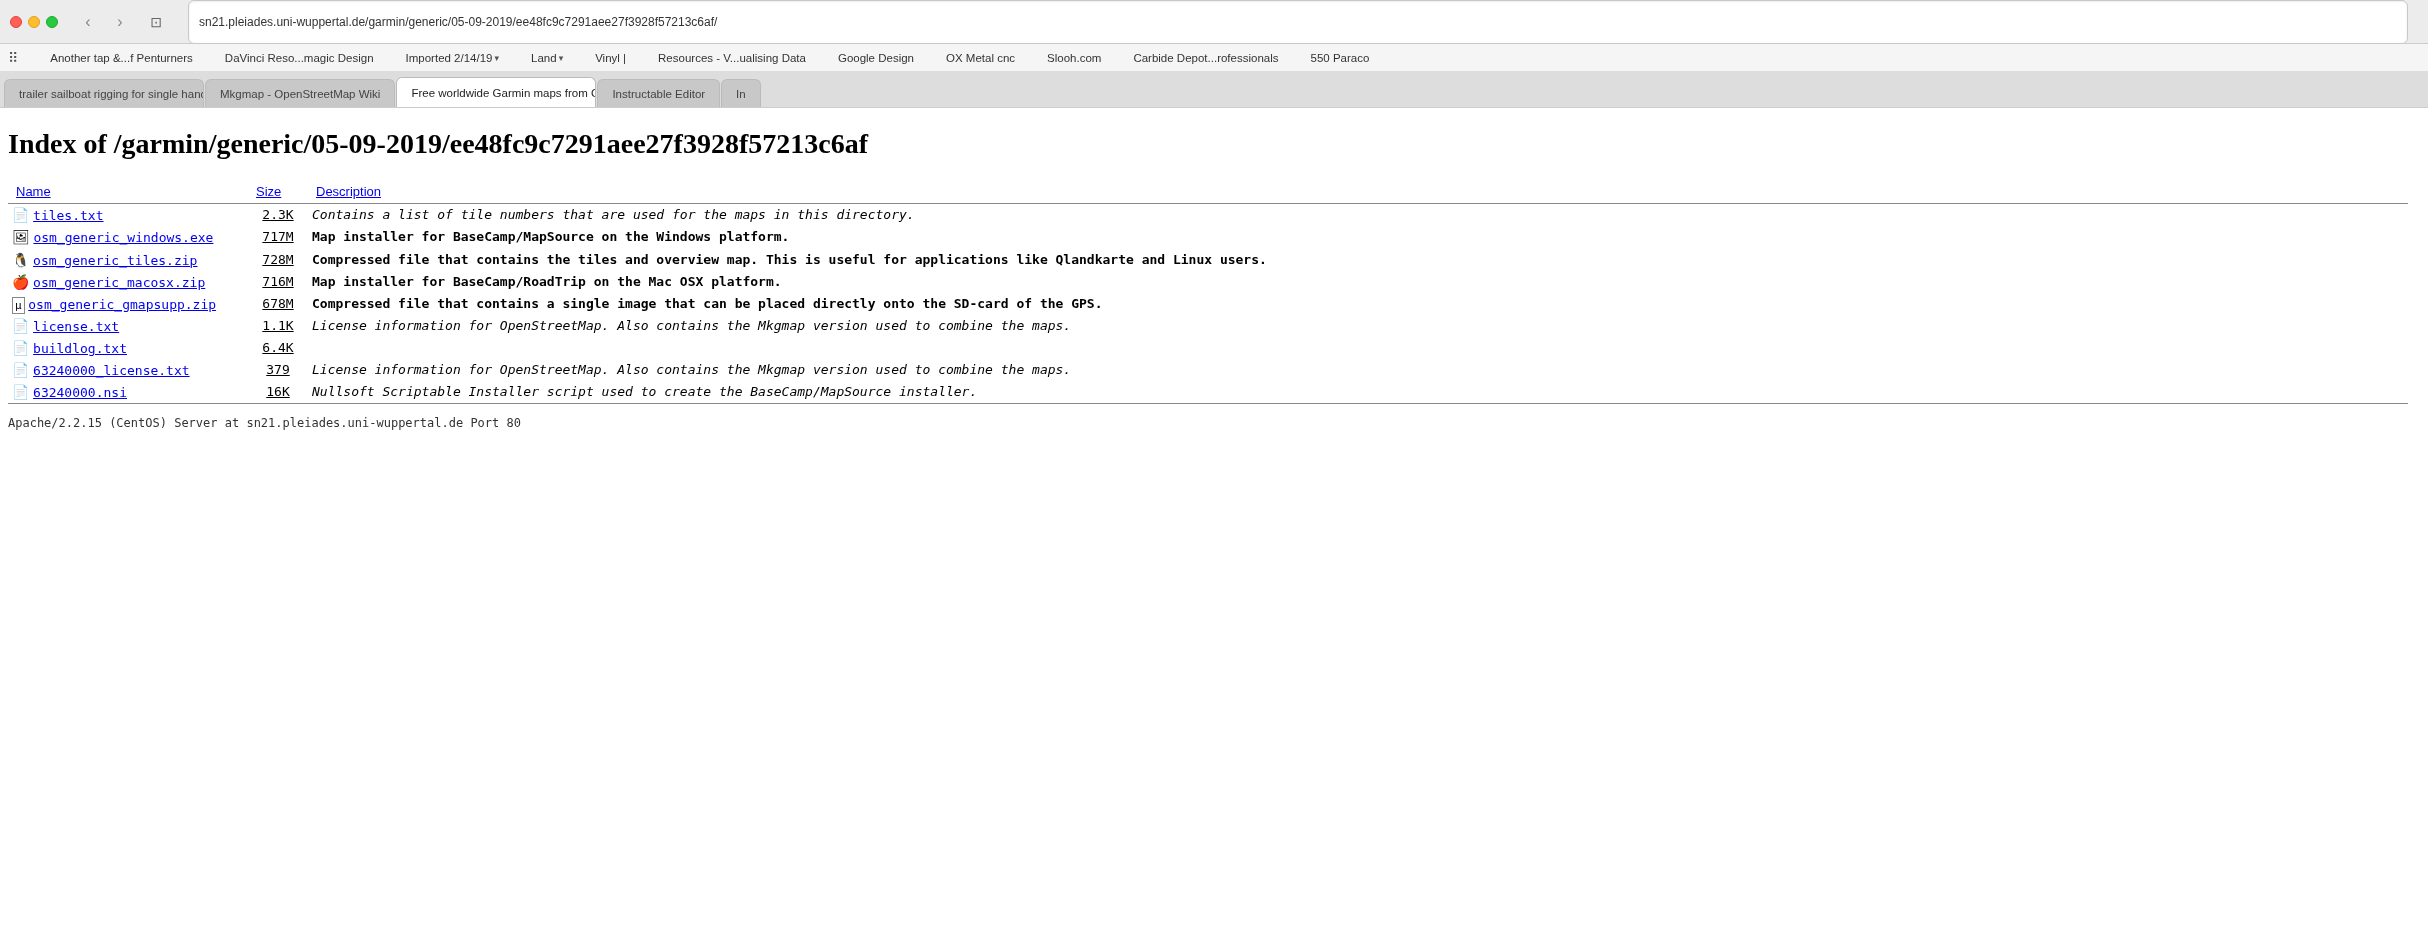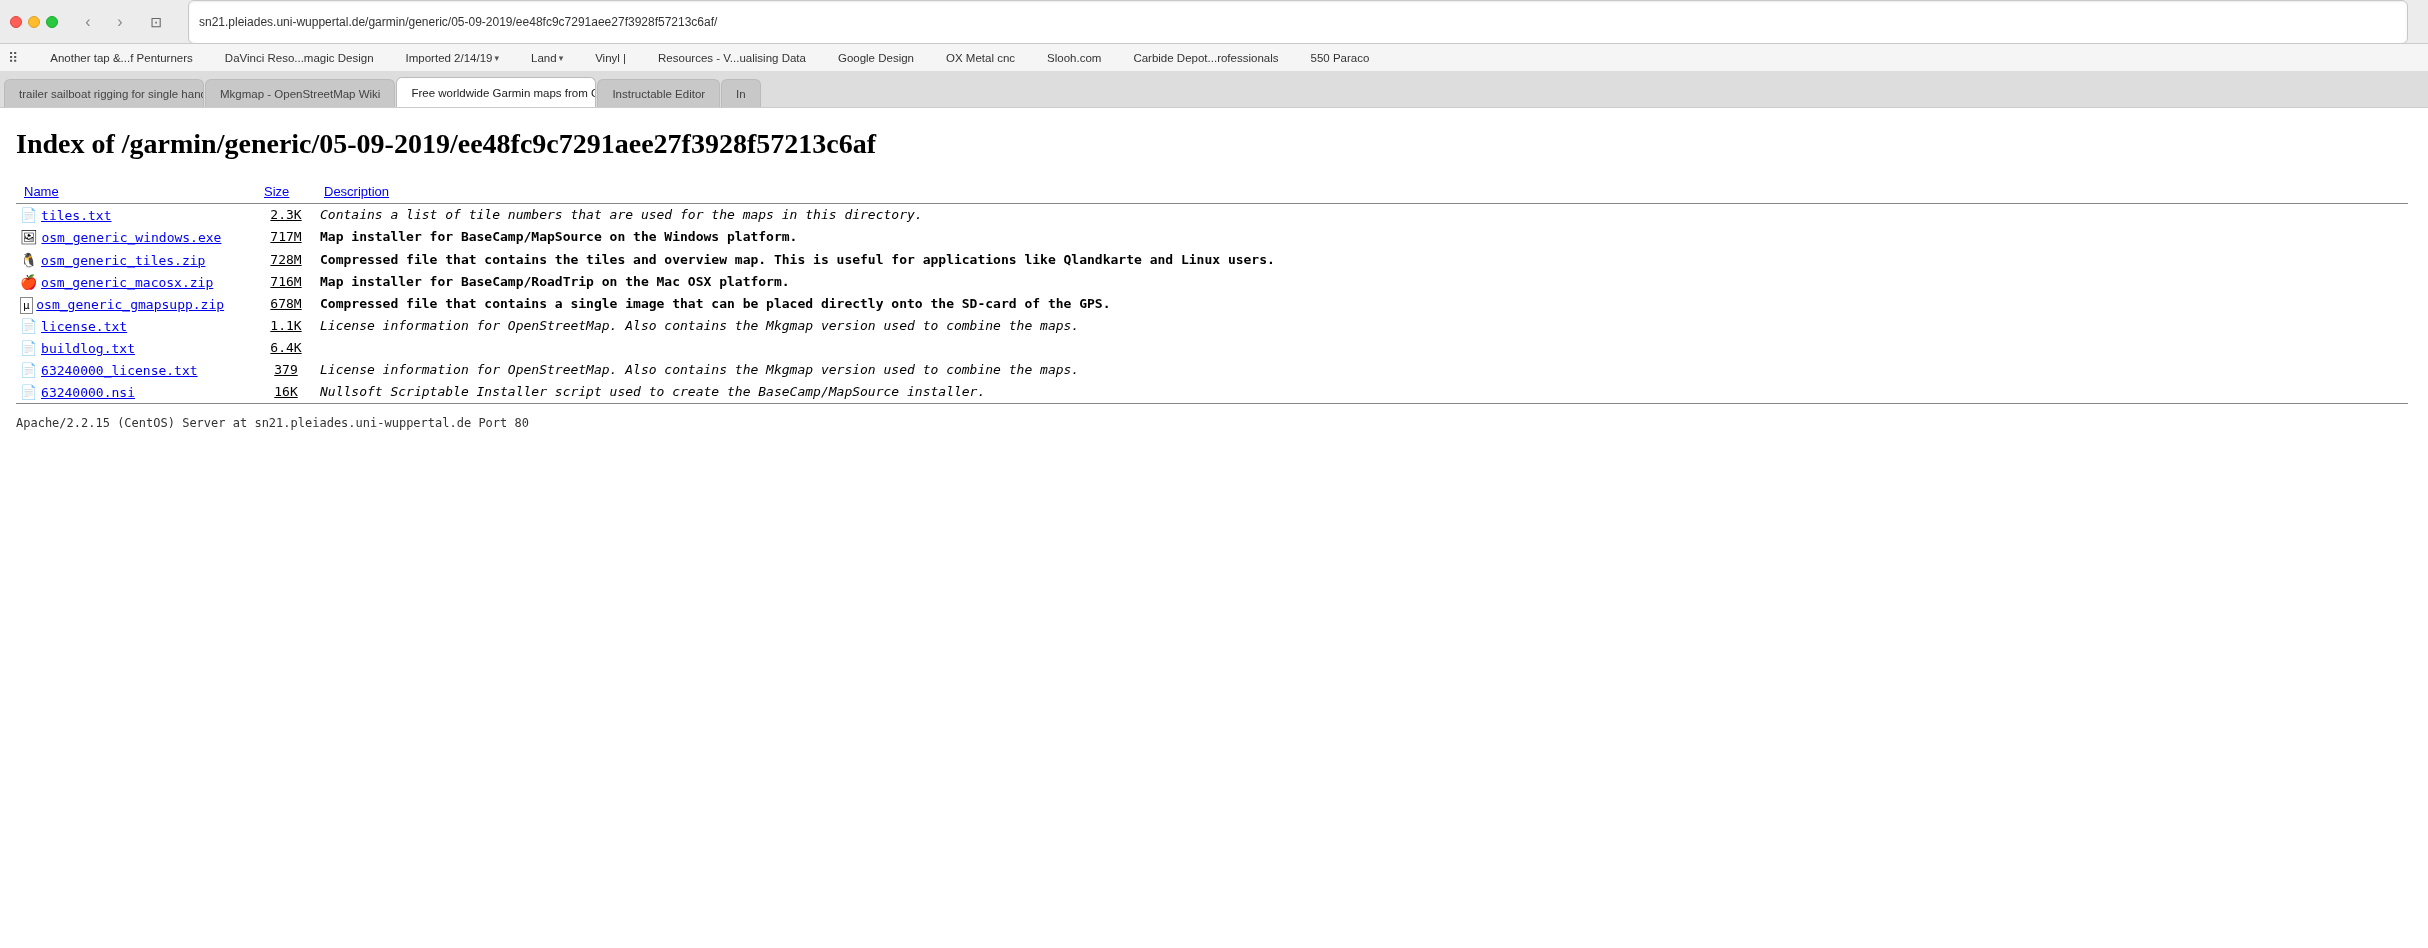--- a/index.html
+++ b/index.html
@@ -123,21 +123,21 @@
     }
     .tab.active {
       background: #fff;
       color: #222;
       height: 30px;
       z-index: 1;
     }
 
     
     .page-content {
-      padding: 20px 20px 20px 16px;
+      padding: 20px 20px 20px 8px;
       max-width: 100%;
     }
 
     .page-title {
       font-size: 28px;
       font-weight: bold;
       margin-bottom: 20px;
       font-family: Times New Roman, serif;
       color: #000;
     }

